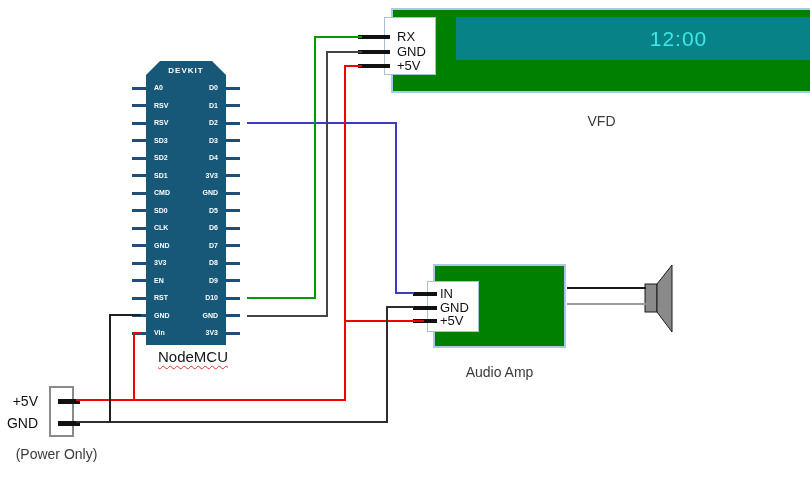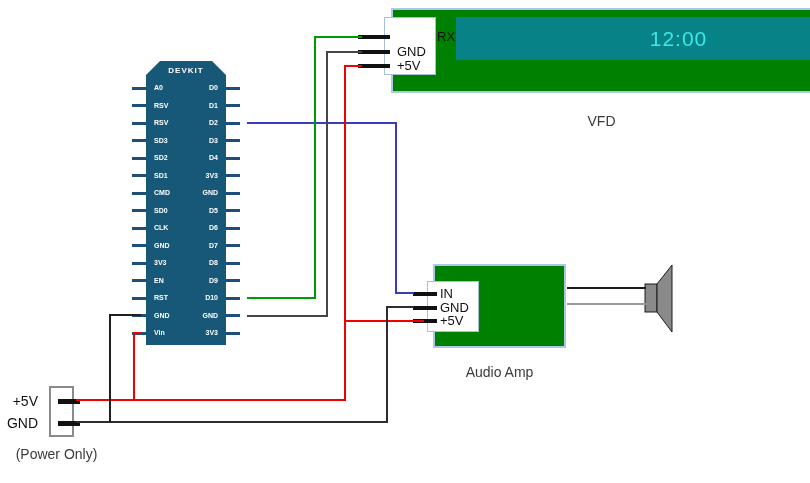--- a/index.html
+++ b/index.html
@@ -171,29 +171,32 @@
           <div class="mcu-stub" style="background: rgb(31, 78, 121);"></div>
         </div>
         <div class="mcu-row" style="top: 267px;">
           <div class="mcu-stub" style="background: rgb(31, 78, 121);"></div>
           <div class="mcu-lbl l">Vin</div>
           <div class="mcu-lbl r">3V3</div>
           <div class="mcu-stub" style="background: rgb(31, 78, 121);"></div>
         </div>
       </div>
   </div>
+  <div id="nodemcu-caption" class="abs">
+    <span>NodeMCU</span>
+  </div>
 
   <div id="vfd-body" class="abs" style="background: rgb(0, 128, 0);"></div>
   <div id="vfd-screen" class="abs" style="background: rgb(7, 130, 134); color: rgb(60, 232, 232);">
     <span>12:00</span>
   </div>
   <div id="vfd-pinbox" class="abs pinbox"></div>
   <div id="vfd-pins">
       <div class="stub-h" style="left: 358px; top: 35px; width: 32px;"></div>
-      <div class="port-lbl" style="left: 397px; top: 29px; margin-left: 40px;">RX</div>
+      <div class="port-lbl" style="left: 397px; top: 29px;">RX</div>
       <div class="stub-h" style="left: 358px; top: 49.5px; width: 32px;"></div>
       <div class="port-lbl" style="left: 397px; top: 43.5px;">GND</div>
       <div class="stub-h" style="left: 358px; top: 64px; width: 32px;"></div>
       <div class="port-lbl" style="left: 397px; top: 58px;">+5V</div>
     </div>
   <div id="vfd-caption" class="caption">VFD</div>
 
   <div id="amp-body" class="abs" style="background: rgb(0, 128, 0);"></div>
   <div id="amp-pinbox" class="abs pinbox"></div>
   <div id="amp-pins">

